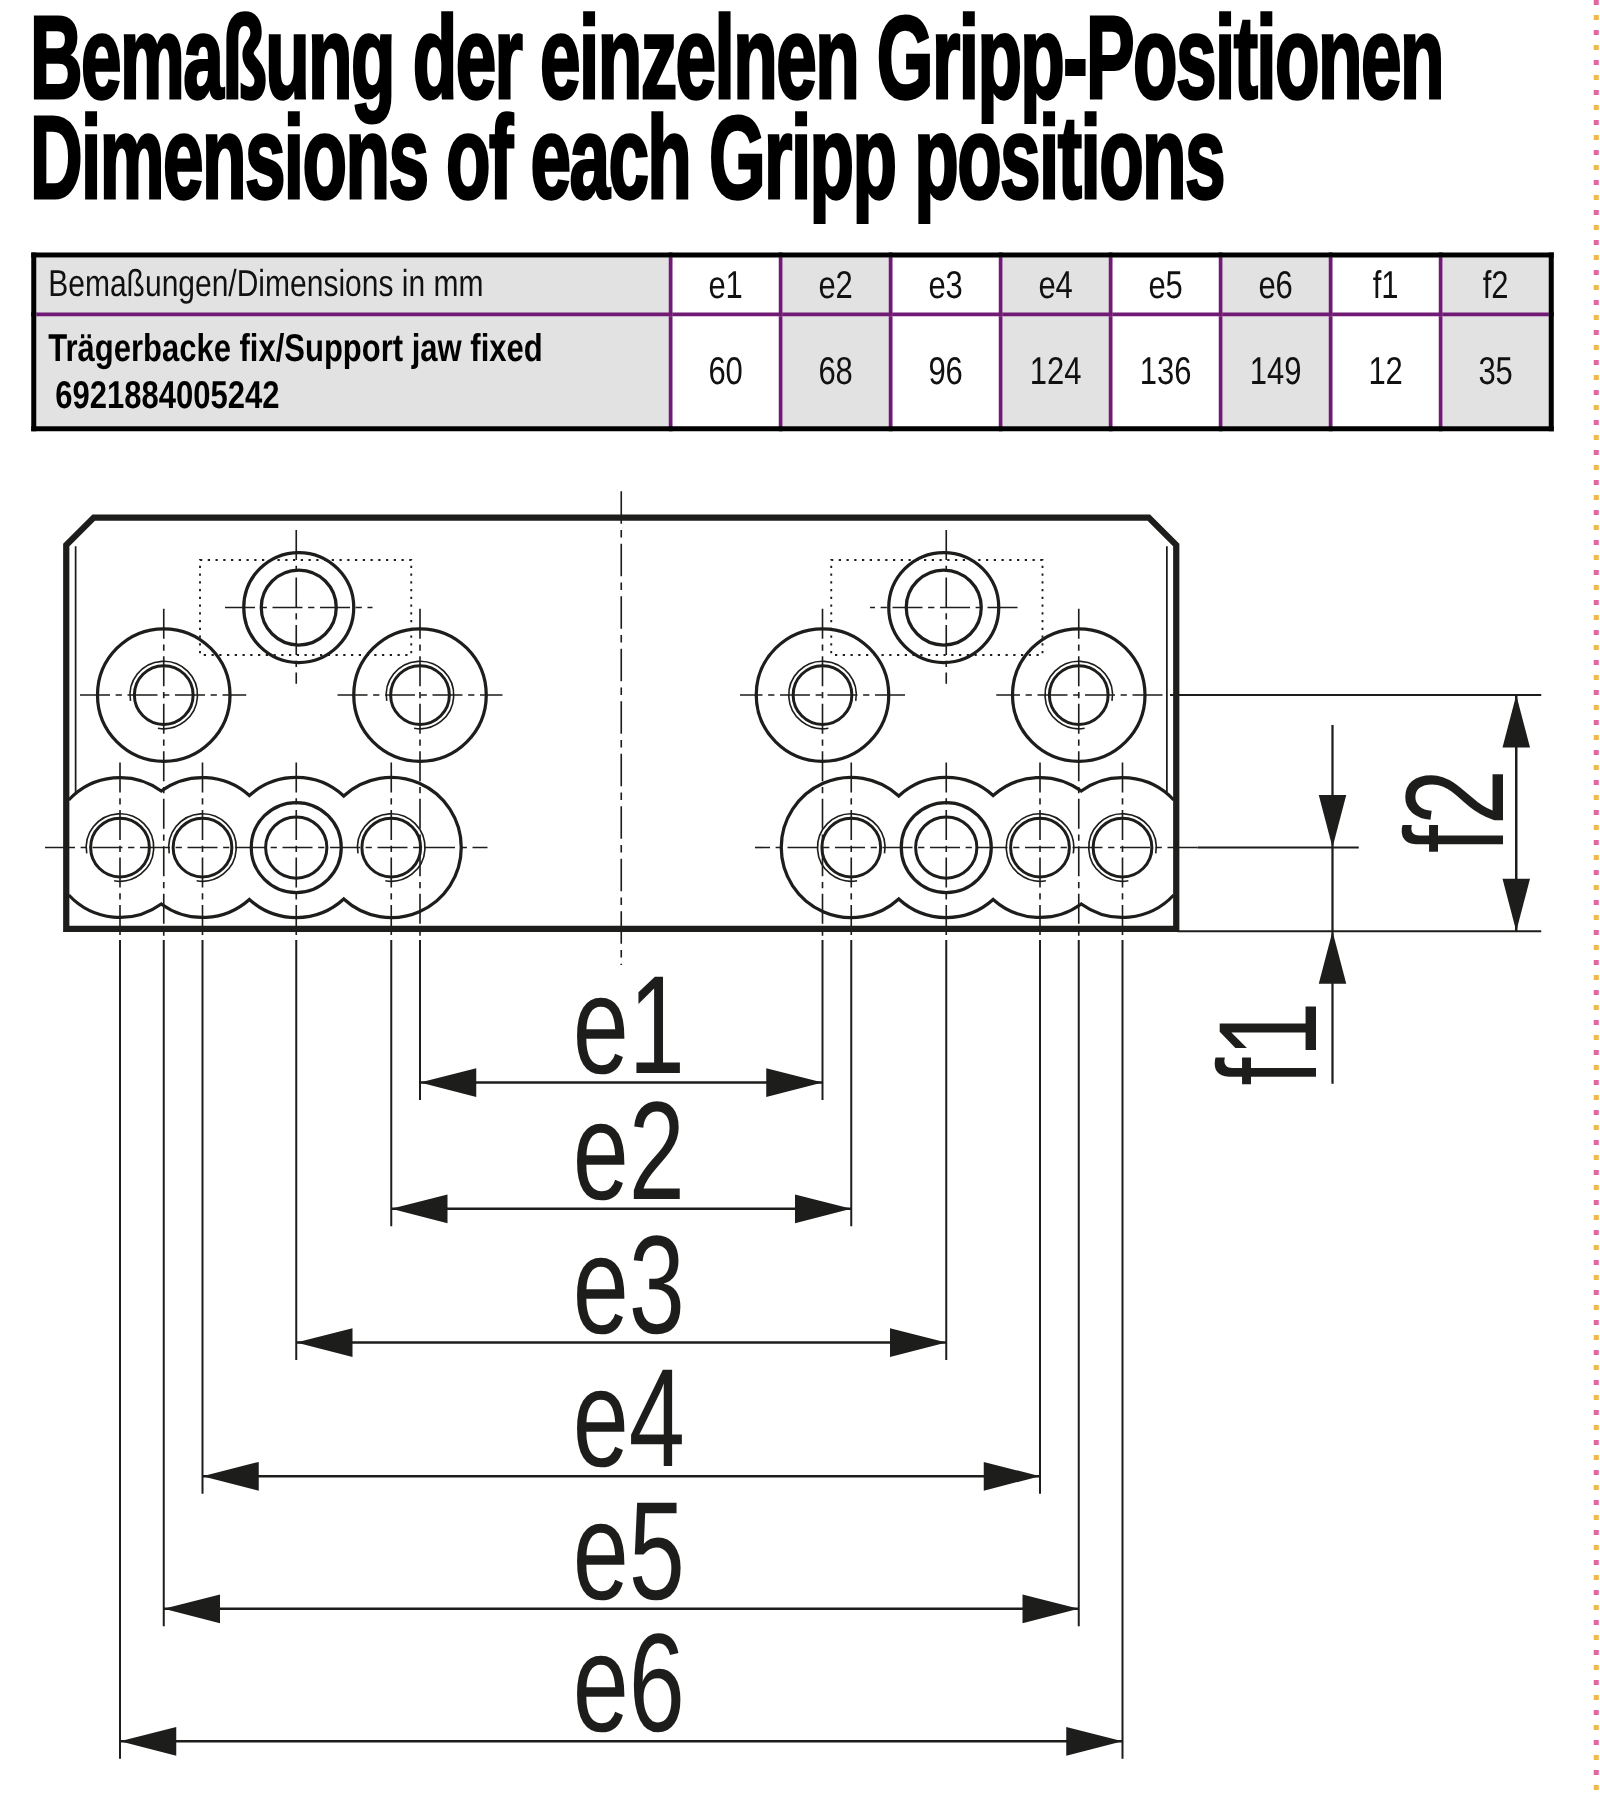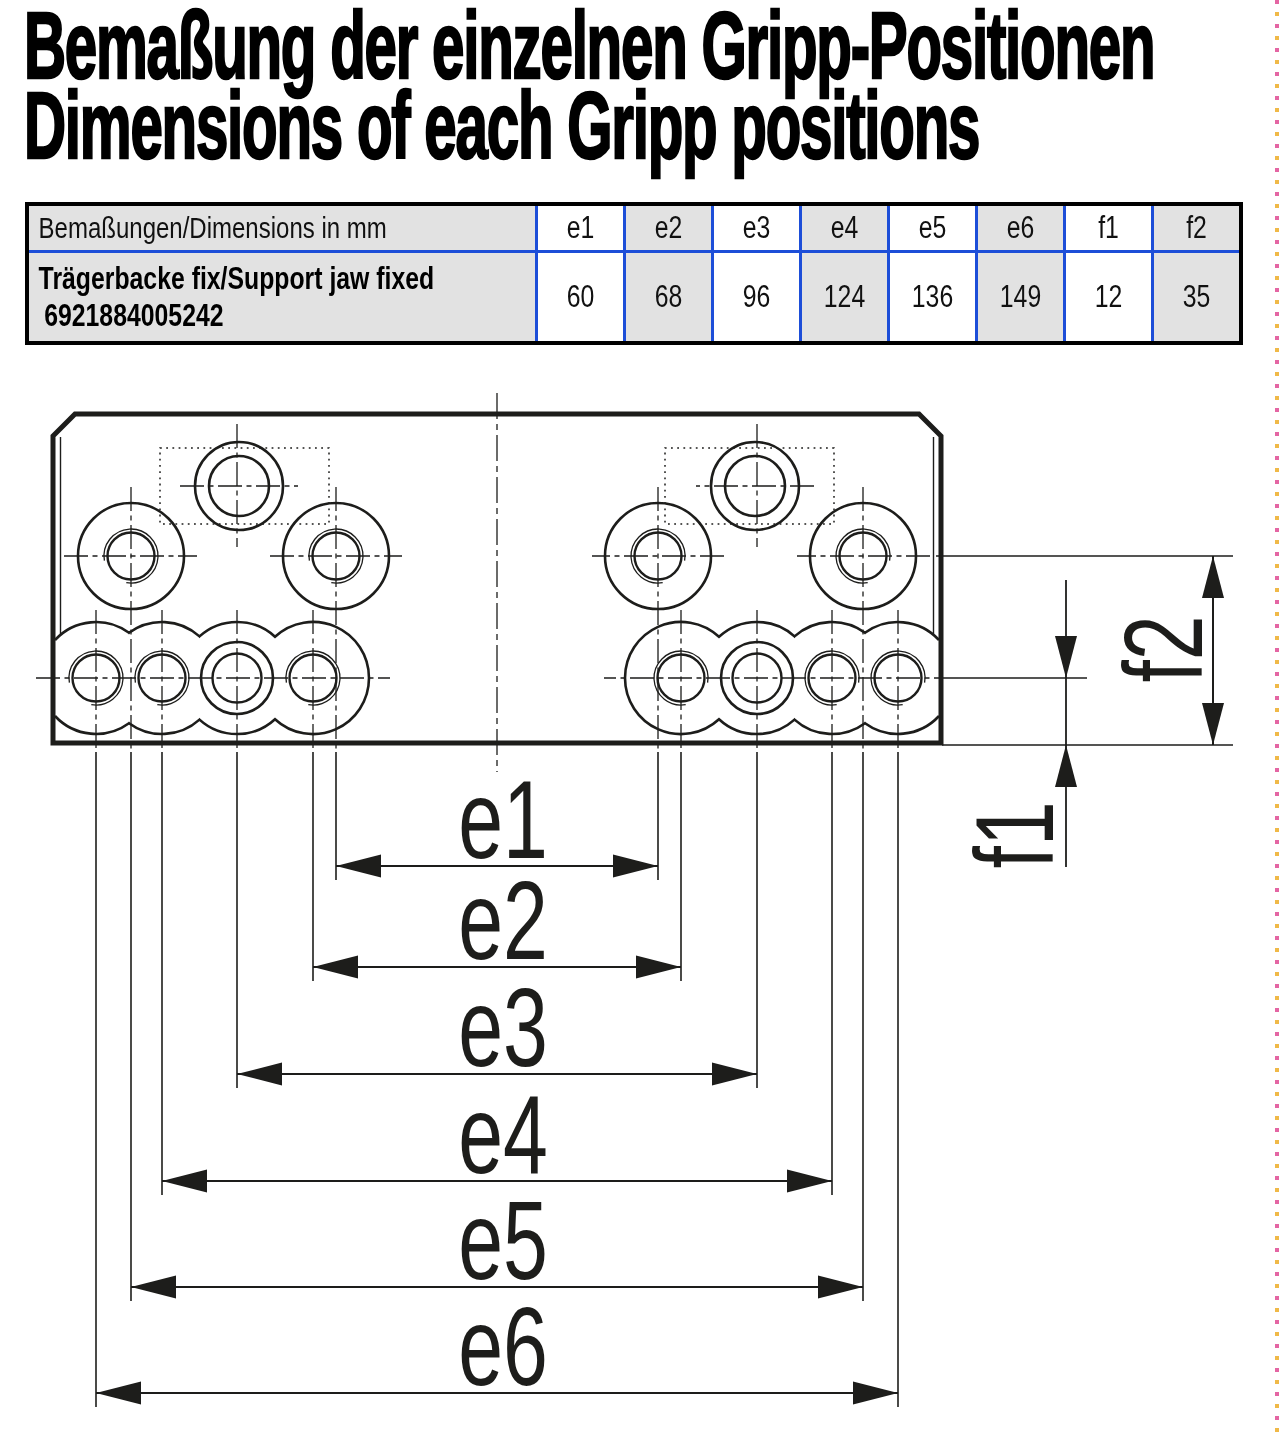--- a/index.html
+++ b/index.html
@@ -26,21 +26,21 @@
     -webkit-text-stroke: 2.5px #000;
   }
   
   .dim-table {
     position: absolute; left: 25px; top: 202px; z-index: 2;
     border-collapse: collapse;
     table-layout: fixed;
     border: 4px solid #000;
   }
   .dim-table td {
-    border: 3px solid #1d4ed8;
+    border: 3px solid #701a75;
     padding: 0;
     vertical-align: middle;
     background: #fff;
     overflow: hidden;
   }
   .dim-table td.shade { background: #e2e2e2; }
   .dim-table .col-label { width: 480px; }
   .dim-table .col-val   { width: 85px; }
   .hdr-row td { height: 44px; }
   .data-row td { height: 88px; }

